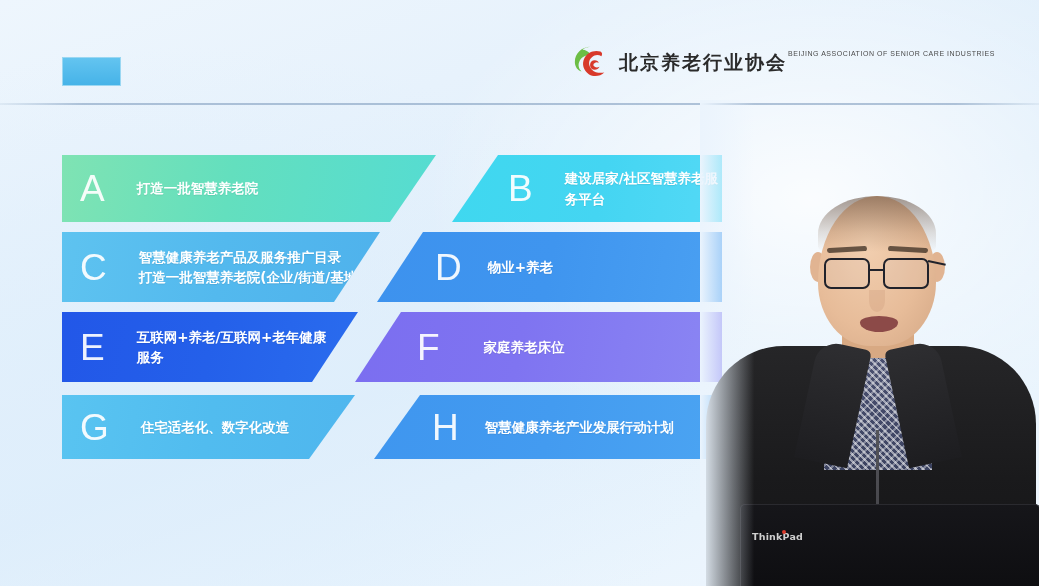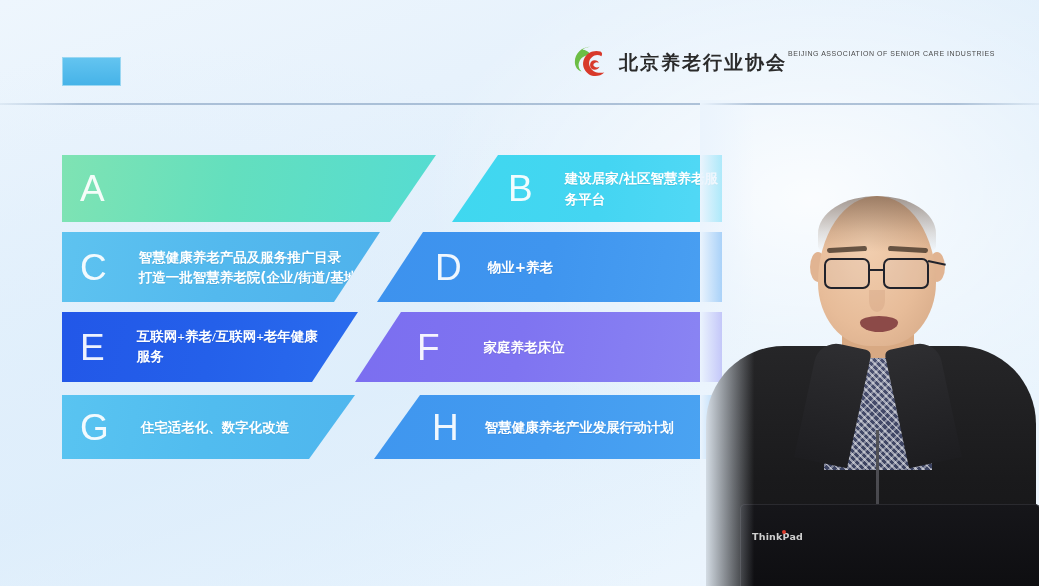--- a/index.html
+++ b/index.html
@@ -122,21 +122,21 @@
   .rowG .blk{ left:0; width:100%;
     background:linear-gradient(100deg,#59c4f1 0%,#51bcef 50%,#4fb6ee 100%); }
   .rowH .blk{ left:0; width:100%;
     background:linear-gradient(100deg,#3f96ef 0%,#439bf0 50%,#4ba4f2 100%); }
 
   
   .rowA .letter{ margin-left:18px; }   .rowA .label{ margin-left:32px; }
   .rowB .letter{ margin-left:56px; }   .rowB .label{ margin-left:32px; }
   .rowC .letter{ margin-left:18px; }   .rowC .label{ margin-left:32px; }
   .rowD .letter{ margin-left:58px; }   .rowD .label{ margin-left:26px; }
-  .rowE .letter{ margin-left:18px; }   .rowE .label{ margin-left:32px;font-family:Liberation Serif, serif; }
+  .rowE .letter{ margin-left:18px; }   .rowE .label{ margin-left:32px; }
   .rowF .letter{ margin-left:62px; }   .rowF .label{ margin-left:44px; }
   .rowG .letter{ margin-left:18px; }   .rowG .label{ margin-left:32px; }
   .rowH .letter{ margin-left:58px; }   .rowH .label{ margin-left:26px; }
 
   
   .presenter{
     position:absolute; right:0; bottom:0;
     width:339px; height:486px;
     overflow:hidden;
     pointer-events:none;
@@ -270,20 +270,21 @@
     </div>
 
     <div class="header-rule"></div>
   </div>
 
   <div class="rows">
 
     <div class="row rowA">
       <div class="blk clip-left">
         <span class="letter">A</span>
+        <span class="label">打造一批智慧养老院</span>
       </div>
     </div>
 
     <div class="row rowB">
       <div class="blk clip-right">
         <span class="letter">B</span>
         <span class="label">建设居家/社区智慧养老服务平台</span>
       </div>
     </div>
 

